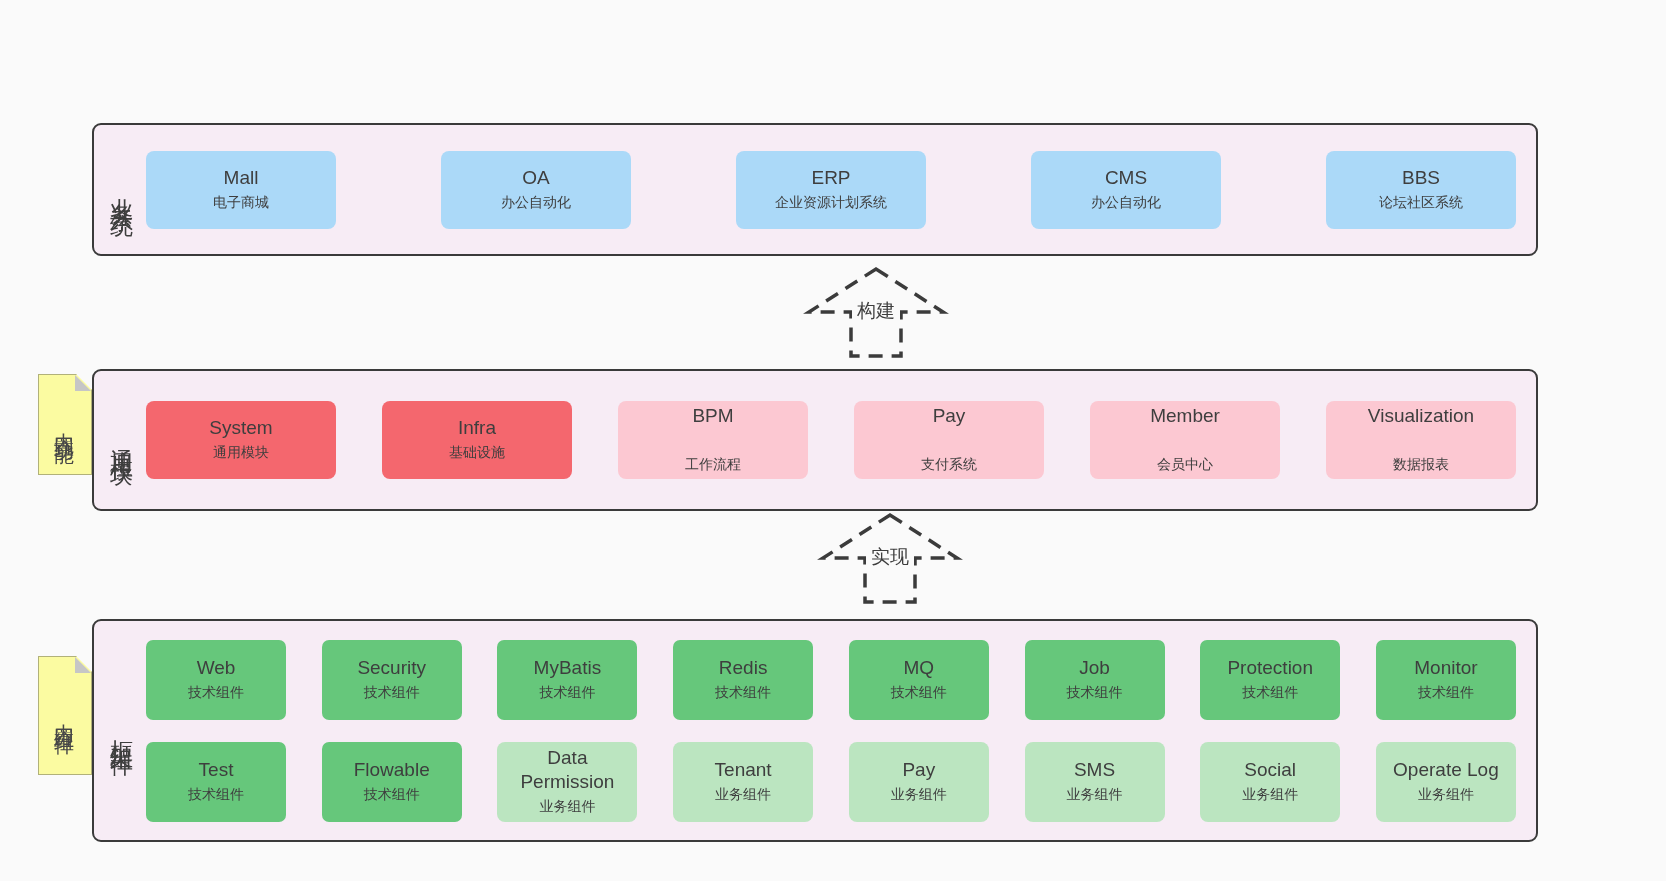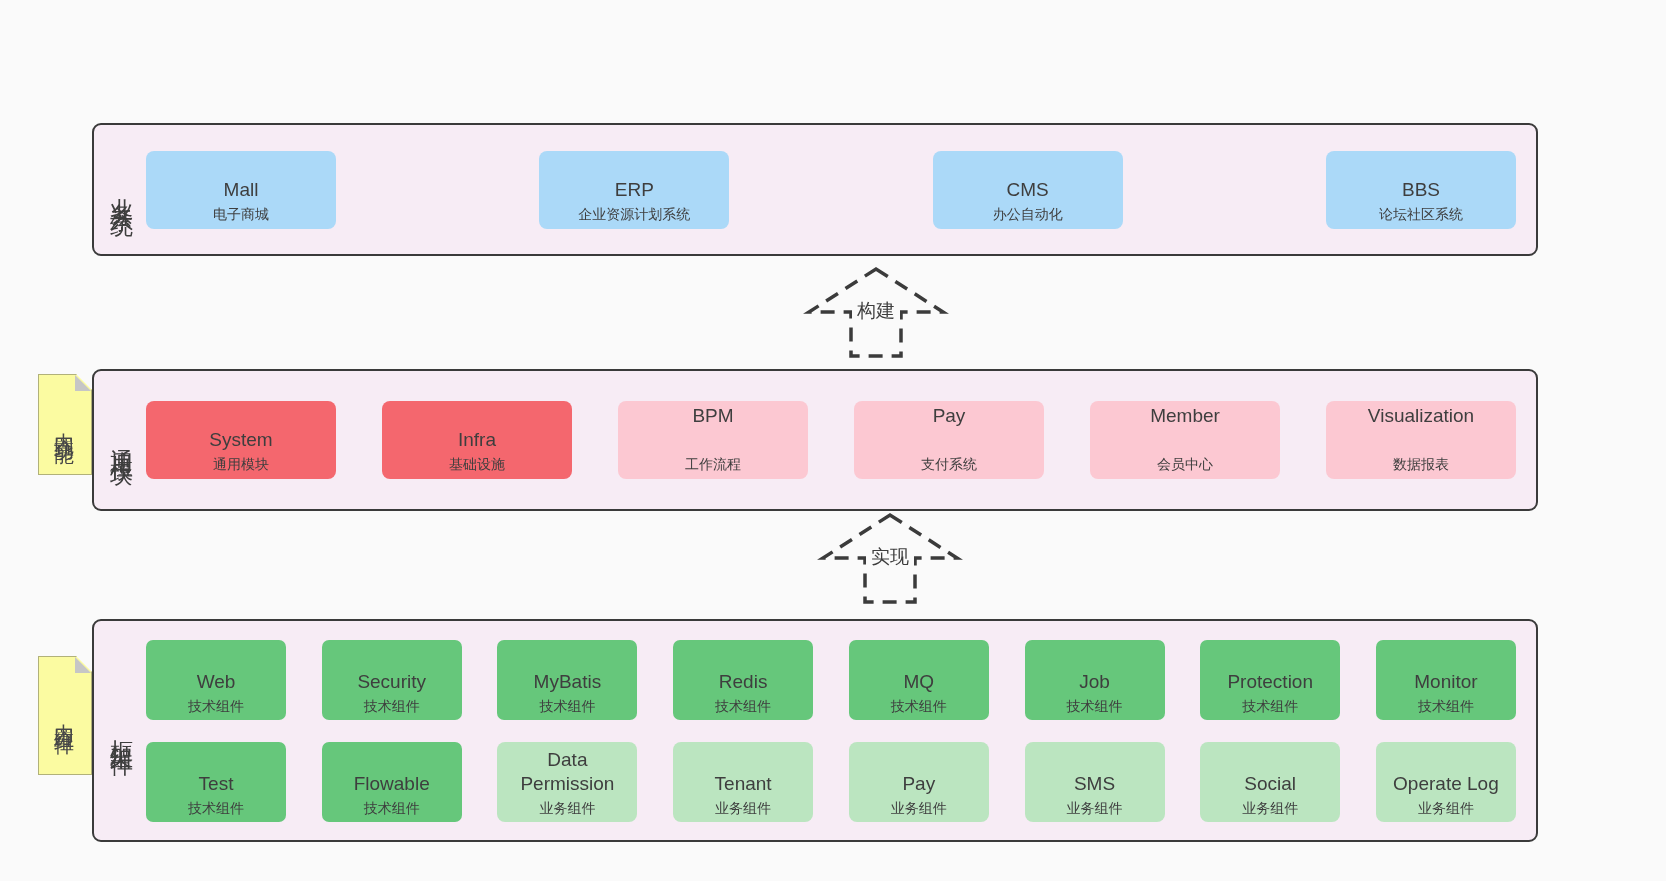--- a/index.html
+++ b/index.html
@@ -24,21 +24,21 @@
     position:absolute;left:52px;right:20px;top:0;bottom:0;
     display:flex;align-items:center;justify-content:space-between;
   }
   .grid{
     position:absolute;left:52px;right:20px;top:0;bottom:0;
     display:flex;flex-direction:column;justify-content:center;gap:22px;
   }
   .grid .g-row{display:flex;justify-content:space-between;}
   .box{
     width:190px;height:78px;border-radius:8px;box-sizing:border-box;
-    display:flex;flex-direction:column;align-items:center;justify-content:flex-end;
+    display:flex;flex-direction:column;align-items:center;justify-content:center;
     text-align:center;line-height:25px;padding:2px 6px;
   }
   .box .bn{font-size:19px;}
   .box .bd{font-size:14px;}
   .box.sm{width:140px;height:80px;line-height:24px;}
   .blue{background:#abd9f8;}
   .red{background:#f4676e;}
   .pink{background:#fcc8d2;gap:24px;}
   .green{background:#66c77b;border-radius:7px;}
   .lgreen{background:#bbe5c0;}
@@ -72,20 +72,24 @@
 <body>
 
 <div class="panel panel-business">
   <div class="v-label">业务系统</div>
   <div class="row">
     <div class="box blue">
       <span class="bn">Mall</span>
       <span class="bd">电子商城</span>
     </div>
     <div class="box blue">
+      <span class="bn">OA</span>
+      <span class="bd">办公自动化</span>
+    </div>
+    <div class="box blue">
       <span class="bn">ERP</span>
       <span class="bd">企业资源计划系统</span>
     </div>
     <div class="box blue">
       <span class="bn">CMS</span>
       <span class="bd">办公自动化</span>
     </div>
     <div class="box blue">
       <span class="bn">BBS</span>
       <span class="bd">论坛社区系统</span>

